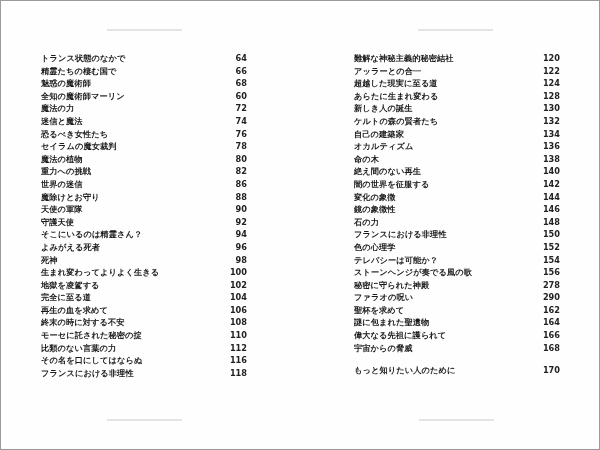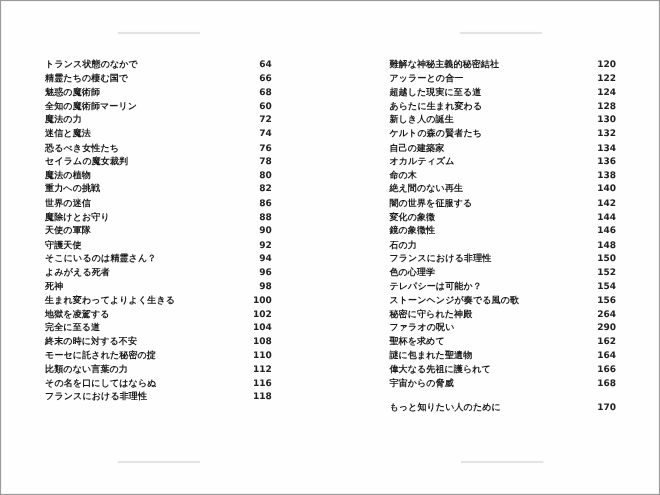--- a/index.html
+++ b/index.html
@@ -117,20 +117,24 @@
       </li>
       <li>
         <span class="title">地獄を凌駕する</span>
         <span class="pg">102</span>
       </li>
       <li>
         <span class="title">完全に至る道</span>
         <span class="pg">104</span>
       </li>
       <li>
+        <span class="title">再生の血を求めて</span>
+        <span class="pg">106</span>
+      </li>
+      <li>
         <span class="title">終末の時に対する不安</span>
         <span class="pg">108</span>
       </li>
       <li>
         <span class="title">モーセに託された秘密の掟</span>
         <span class="pg">110</span>
       </li>
       <li>
         <span class="title">比類のない言葉の力</span>
         <span class="pg">112</span>
@@ -215,21 +219,21 @@
       <li>
         <span class="title">テレパシーは可能か？</span>
         <span class="pg">154</span>
       </li>
       <li>
         <span class="title">ストーンヘンジが奏でる風の歌</span>
         <span class="pg">156</span>
       </li>
       <li>
         <span class="title">秘密に守られた神殿</span>
-        <span class="pg">264</span>
+        <span class="pg">278</span>
       </li>
       <li>
         <span class="title">ファラオの呪い</span>
         <span class="pg">290</span>
       </li>
       <li>
         <span class="title">聖杯を求めて</span>
         <span class="pg">162</span>
       </li>
       <li>

